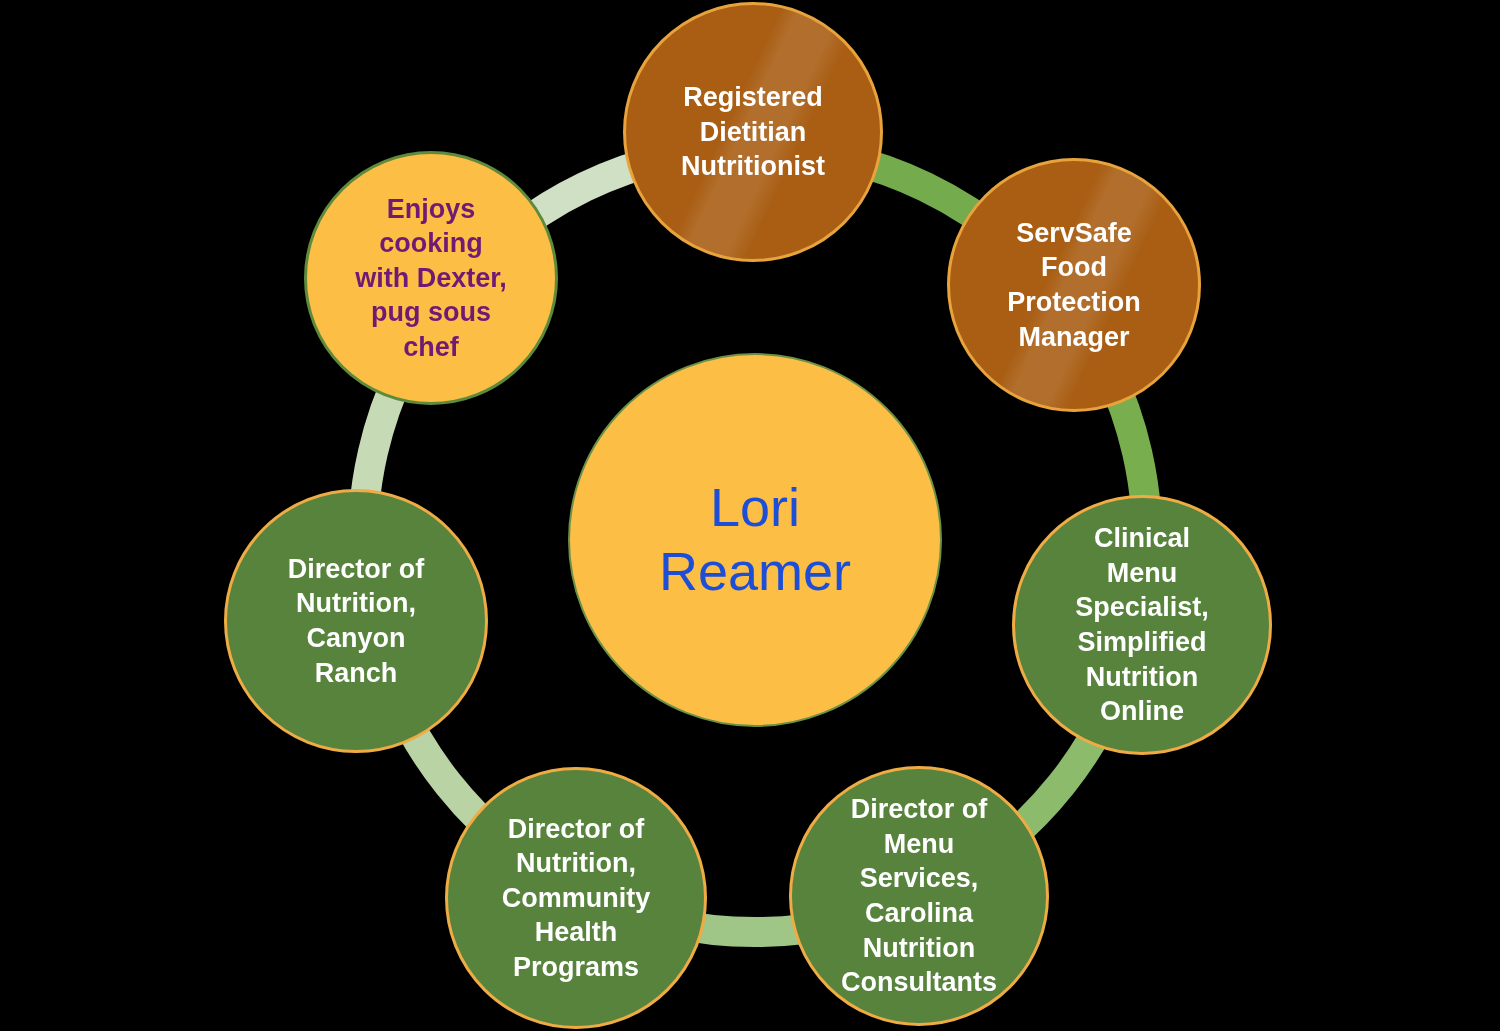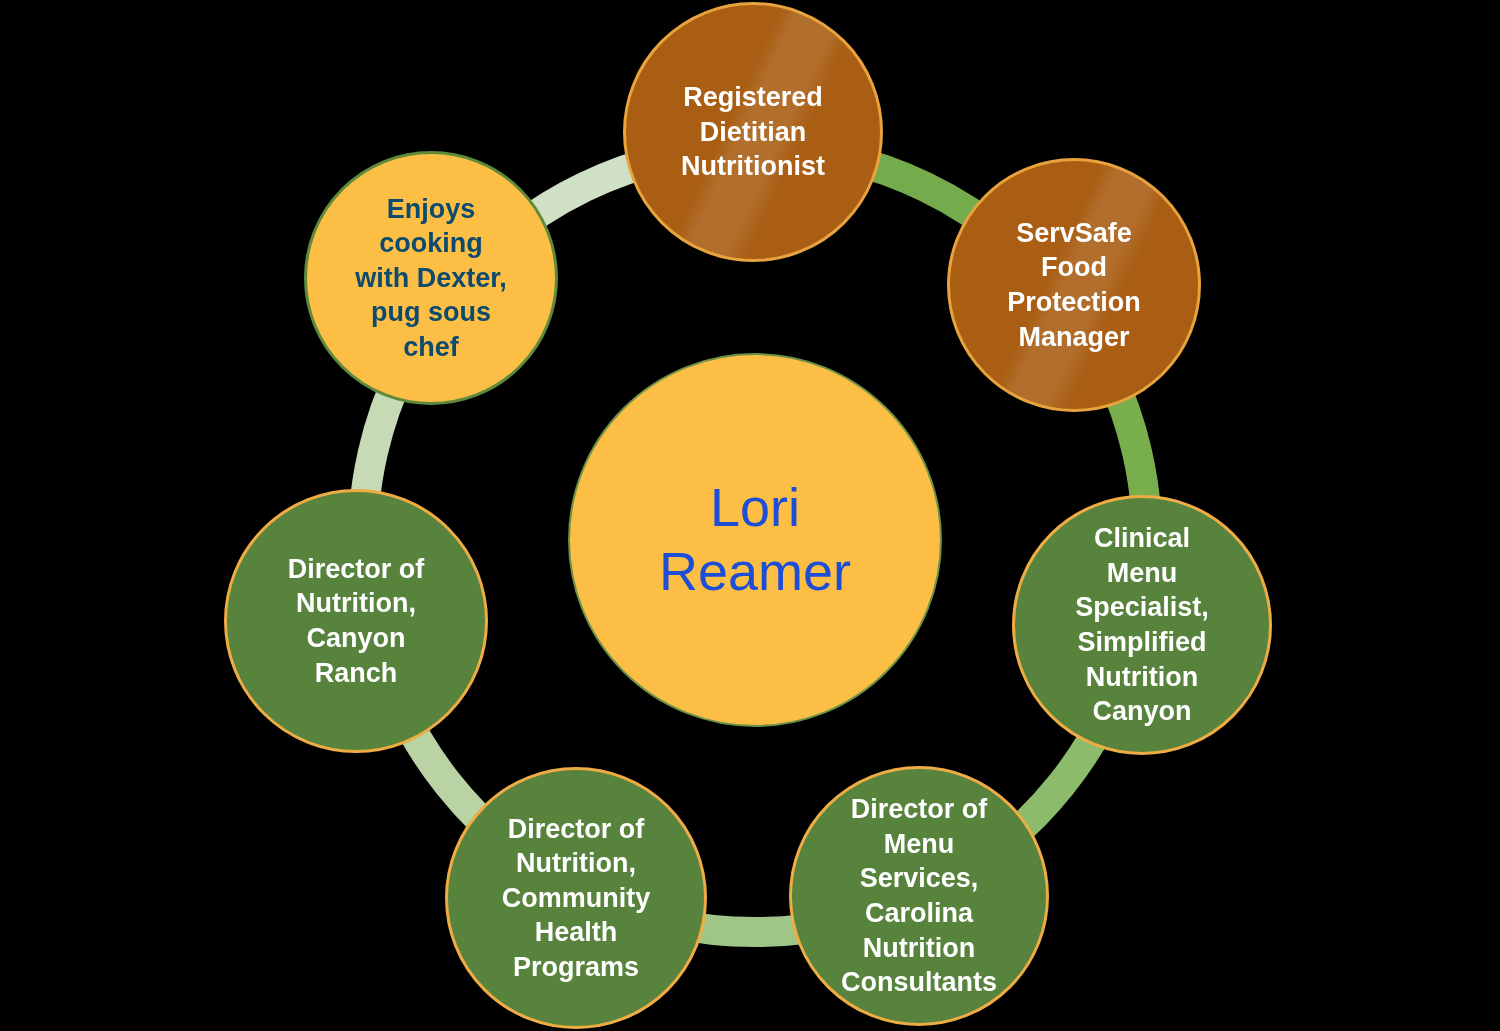--- a/index.html
+++ b/index.html
@@ -47,21 +47,21 @@
       rgba(255,255,255,0) 64%);
     border: 3px solid #e8a33c;
   }
   .green {
     background: #57833c;
     border: 3px solid #efac44;
   }
   .yellow {
     background: #fcbe45;
     border: 3px solid #5e8a3c;
-    color: #0c4a6e;
+    color: #701a75;
   }
   .center-circle {
     left: 568px; top: 353px; width: 374px; height: 374px;
     background: #fcbe45;
     border: 2px solid #6a9147;
     color: #1d4ed8;
     font-size: 54px;
     line-height: 1.18;
   }
   .n-registered { left: 623px; top: 2px;   width: 260px; height: 260px; }
@@ -94,21 +94,21 @@
   <div class="circle node orange n-servsafe">ServSafe
 Food
 Protection
 Manager</div>
 
   <div class="circle node green n-clinical">Clinical
 Menu
 Specialist,
 Simplified
 Nutrition
-Canyon</div>
+Online</div>
 
   <div class="circle node green n-menuserv">Director of
 Menu
 Services,
 Carolina
 Nutrition
 Consultants</div>
 
   <div class="circle node green n-community">Director of
 Nutrition,

